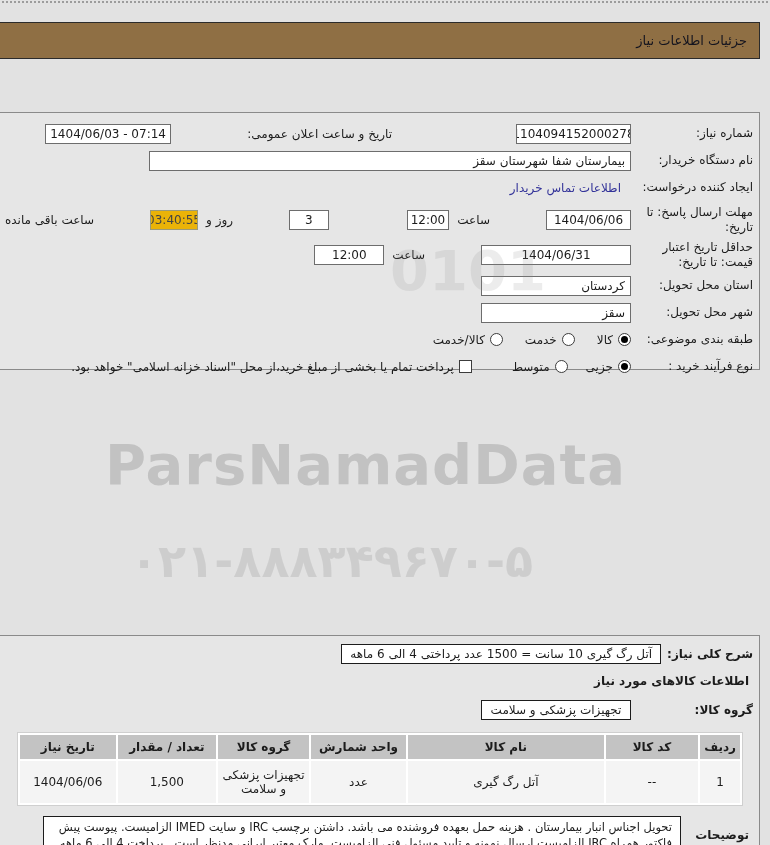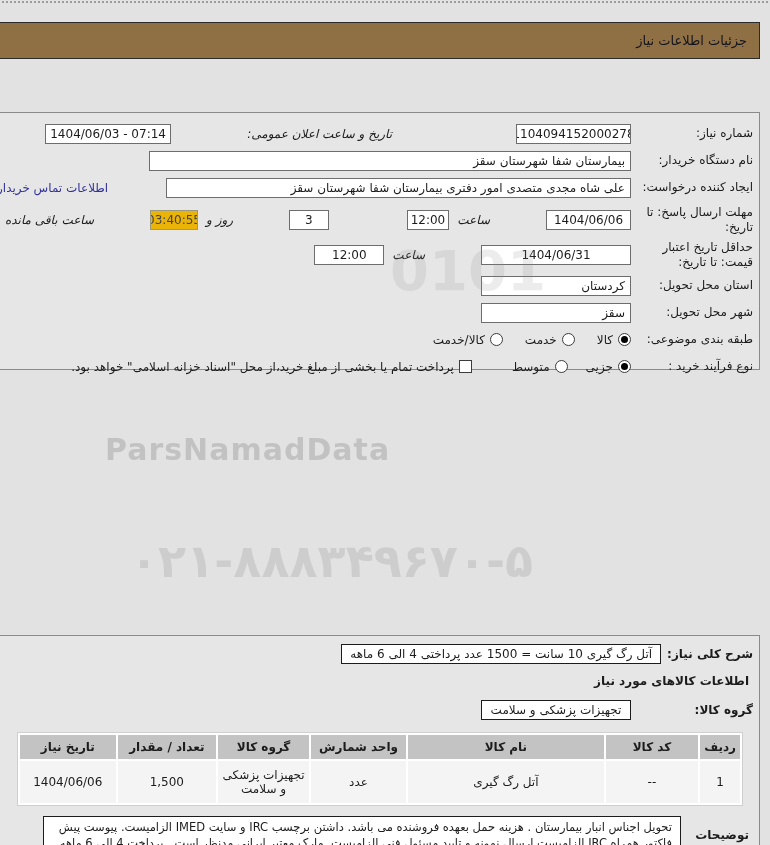--- a/index.html
+++ b/index.html
@@ -35,21 +35,21 @@
   }
   .center { justify-content:center; }
   .ltr { direction:ltr; unicode-bidi:isolate; }
   .w-num { width:150px; }
   .w-date { width:150px; }
   .w-time { width:70px;text-align:right; }
   .w-wide { width:482px; }
   .w-days { width:64px; }
   .w-count { width:80px; background:#eab308; border:1px solid #9a9a7a; color:#444; }
   .w-short { width:165px; }
-  .inlbl { margin:0 8px; white-space:nowrap;font-style:italic; }
+  .inlbl { margin:0 8px; white-space:nowrap; }
   .link { color:#333399; margin-right:10px; cursor:pointer; white-space:nowrap; }
   .radio { width:13px; height:13px; border:1px solid #3c3c3c; border-radius:50%;
     background:#fff; display:inline-block; flex-shrink:0; position:relative; }
   .radio.checked::after { content:""; position:absolute; inset:2px;
     border-radius:50%; background:#000; }
   .checkbox { width:13px; height:13px; border:1px solid #3c3c3c; background:#fff;
     display:inline-block; flex-shrink:0; }
   .opt { display:flex; align-items:center; gap:5px; margin-left:26px; white-space:nowrap; }
   .bold { font-weight:bold; }
   .inputbox { background:#fff; border:1px solid #1c1c1c; padding:2px 8px; }
@@ -64,21 +64,21 @@
   table.goods td { background:#f4f4f4; text-align:center; font-size:12px;
     height:42px; padding:2px 4px; }
   .notes-row { display:flex; align-items:center; margin-top:10px; }
   .notes-lbl { width:72px; flex-shrink:0; font-weight:bold; line-height:1.3;
     padding-right:4px; }
   .notes-box { background:#fff; border:1px solid #1c1c1c; width:638px;
     min-height:54px; padding:3px 8px; font-size:11.5px; line-height:1.35;
     text-align:right; }
   .wm { position:absolute; pointer-events:none; z-index:6; font-weight:bold;
     color:#8f8f8f; }
-  .wm-brand { top:432px; left:105px; font-size:30px; opacity:.38;
+  .wm-brand { top:432px; left:105px; font-size:56px; opacity:.38;
     direction:ltr; letter-spacing:1px; }
   .wm-phone { top:534px; left:130px; font-size:46px; opacity:.30; direction:ltr;
     letter-spacing:4px; color:#a0a0a0; }
   .wm-digits { top:238px; left:390px; font-size:56px; opacity:.16; direction:ltr; }
   .content { position:relative; z-index:2; }
 </style>
 </head>
 <body>
 
 <div class="screen">
@@ -104,23 +104,20 @@
 
     <div class="row">
       <span class="lbl">نام دستگاه خریدار:</span>
       <div class="field w-wide">
         <span>بیمارستان شفا شهرستان سقز</span>
       </div>
     </div>
 
     <div class="row">
       <span class="lbl">ایجاد کننده درخواست:</span>
-      <div class="field w-wide">
-        <span>علی شاه مجدی متصدی امور دفتری بیمارستان شفا شهرستان سقز</span>
-      </div>
       <a class="link">اطلاعات تماس خریدار</a>
     </div>
 
     <div class="row" style="min-height:37px">
       <span class="lbl two">مهلت ارسال پاسخ: تا تاریخ:</span>
       <div class="field w-date center">
         <span class="ltr">1404/06/06</span>
       </div>
       <span class="inlbl">ساعت</span>
       <div class="field w-time center">

